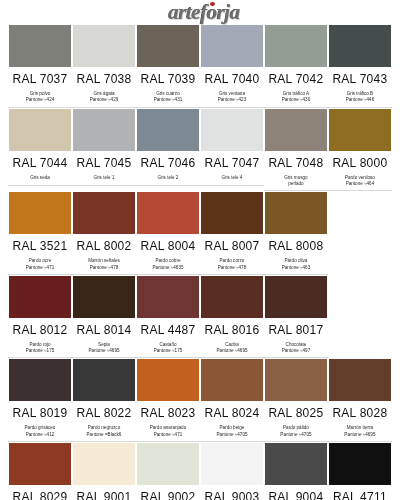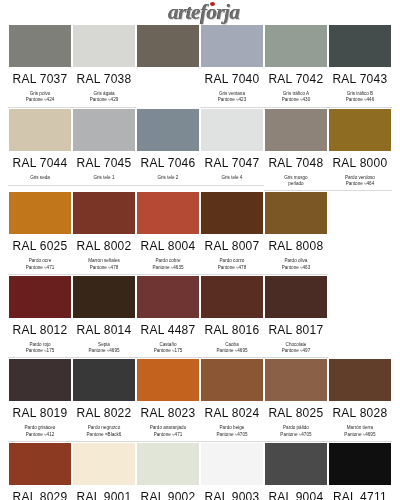--- a/index.html
+++ b/index.html
@@ -122,20 +122,24 @@
         </div>
         <div class="cell">
           <div class="swatch" style="background: rgb(215, 215, 212);"></div>
           <div class="meta">
             <div class="code">RAL 7038</div>
             <div class="desc"><div>Gris ágata</div><div>Pantone ≈429</div></div>
           </div>
         </div>
         <div class="cell">
           <div class="swatch" style="background: rgb(109, 100, 89);"></div>
+          <div class="meta">
+            <div class="code">RAL 7039</div>
+            <div class="desc"><div>Gris cuarzo</div><div>Pantone ≈431</div></div>
+          </div>
         </div>
         <div class="cell">
           <div class="swatch" style="background: rgb(163, 169, 182);"></div>
           <div class="meta">
             <div class="code">RAL 7040</div>
             <div class="desc"><div>Gris ventana</div><div>Pantone ≈423</div></div>
           </div>
         </div>
         <div class="cell">
           <div class="swatch" style="background: rgb(147, 157, 147);"></div>
@@ -194,21 +198,21 @@
           <div class="meta">
             <div class="code">RAL 8000</div>
             <div class="desc"><div>Pardo verdoso</div><div>Pantone ≈464</div></div>
           </div>
         </div>
       </div>
       <div class="row">
         <div class="cell">
           <div class="swatch" style="background: rgb(194, 118, 27);"></div>
           <div class="meta">
-            <div class="code">RAL 6025</div>
+            <div class="code">RAL 3521</div>
             <div class="desc"><div>Pardo ocre</div><div>Pantone ≈471</div></div>
           </div>
         </div>
         <div class="cell">
           <div class="swatch" style="background: rgb(123, 53, 39);"></div>
           <div class="meta">
             <div class="code">RAL 8002</div>
             <div class="desc"><div>Marrón señales</div><div>Pantone ≈478</div></div>
           </div>
         </div>

